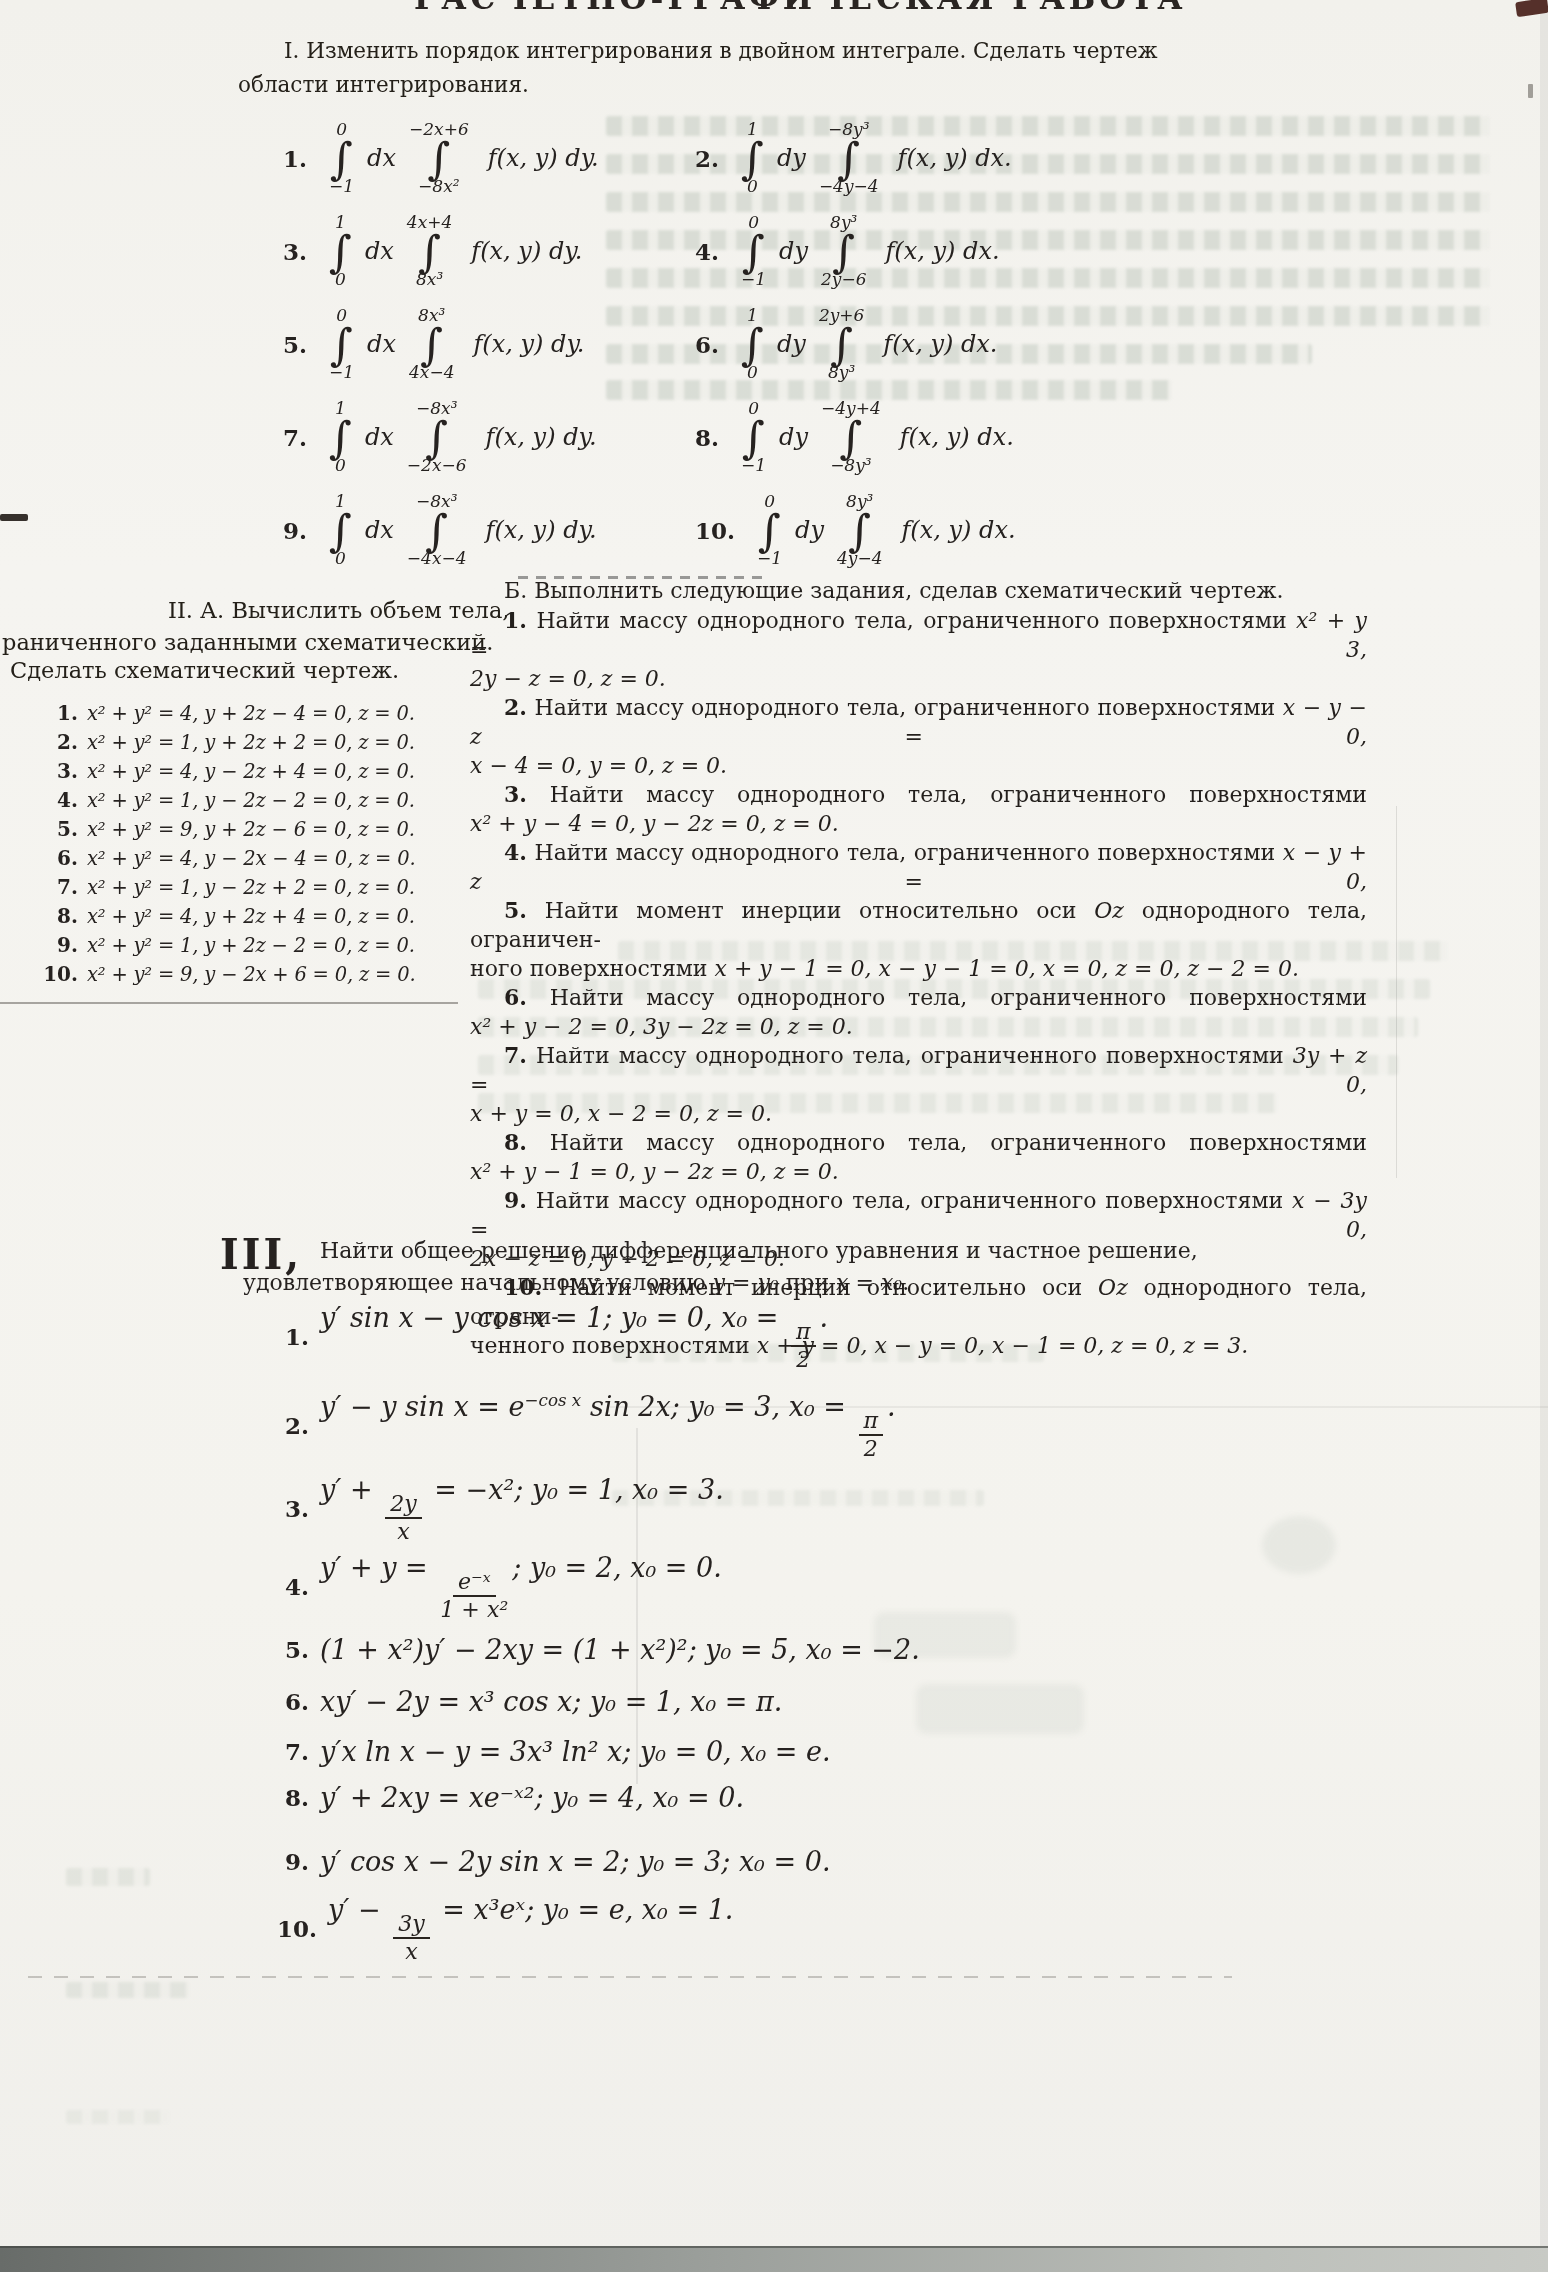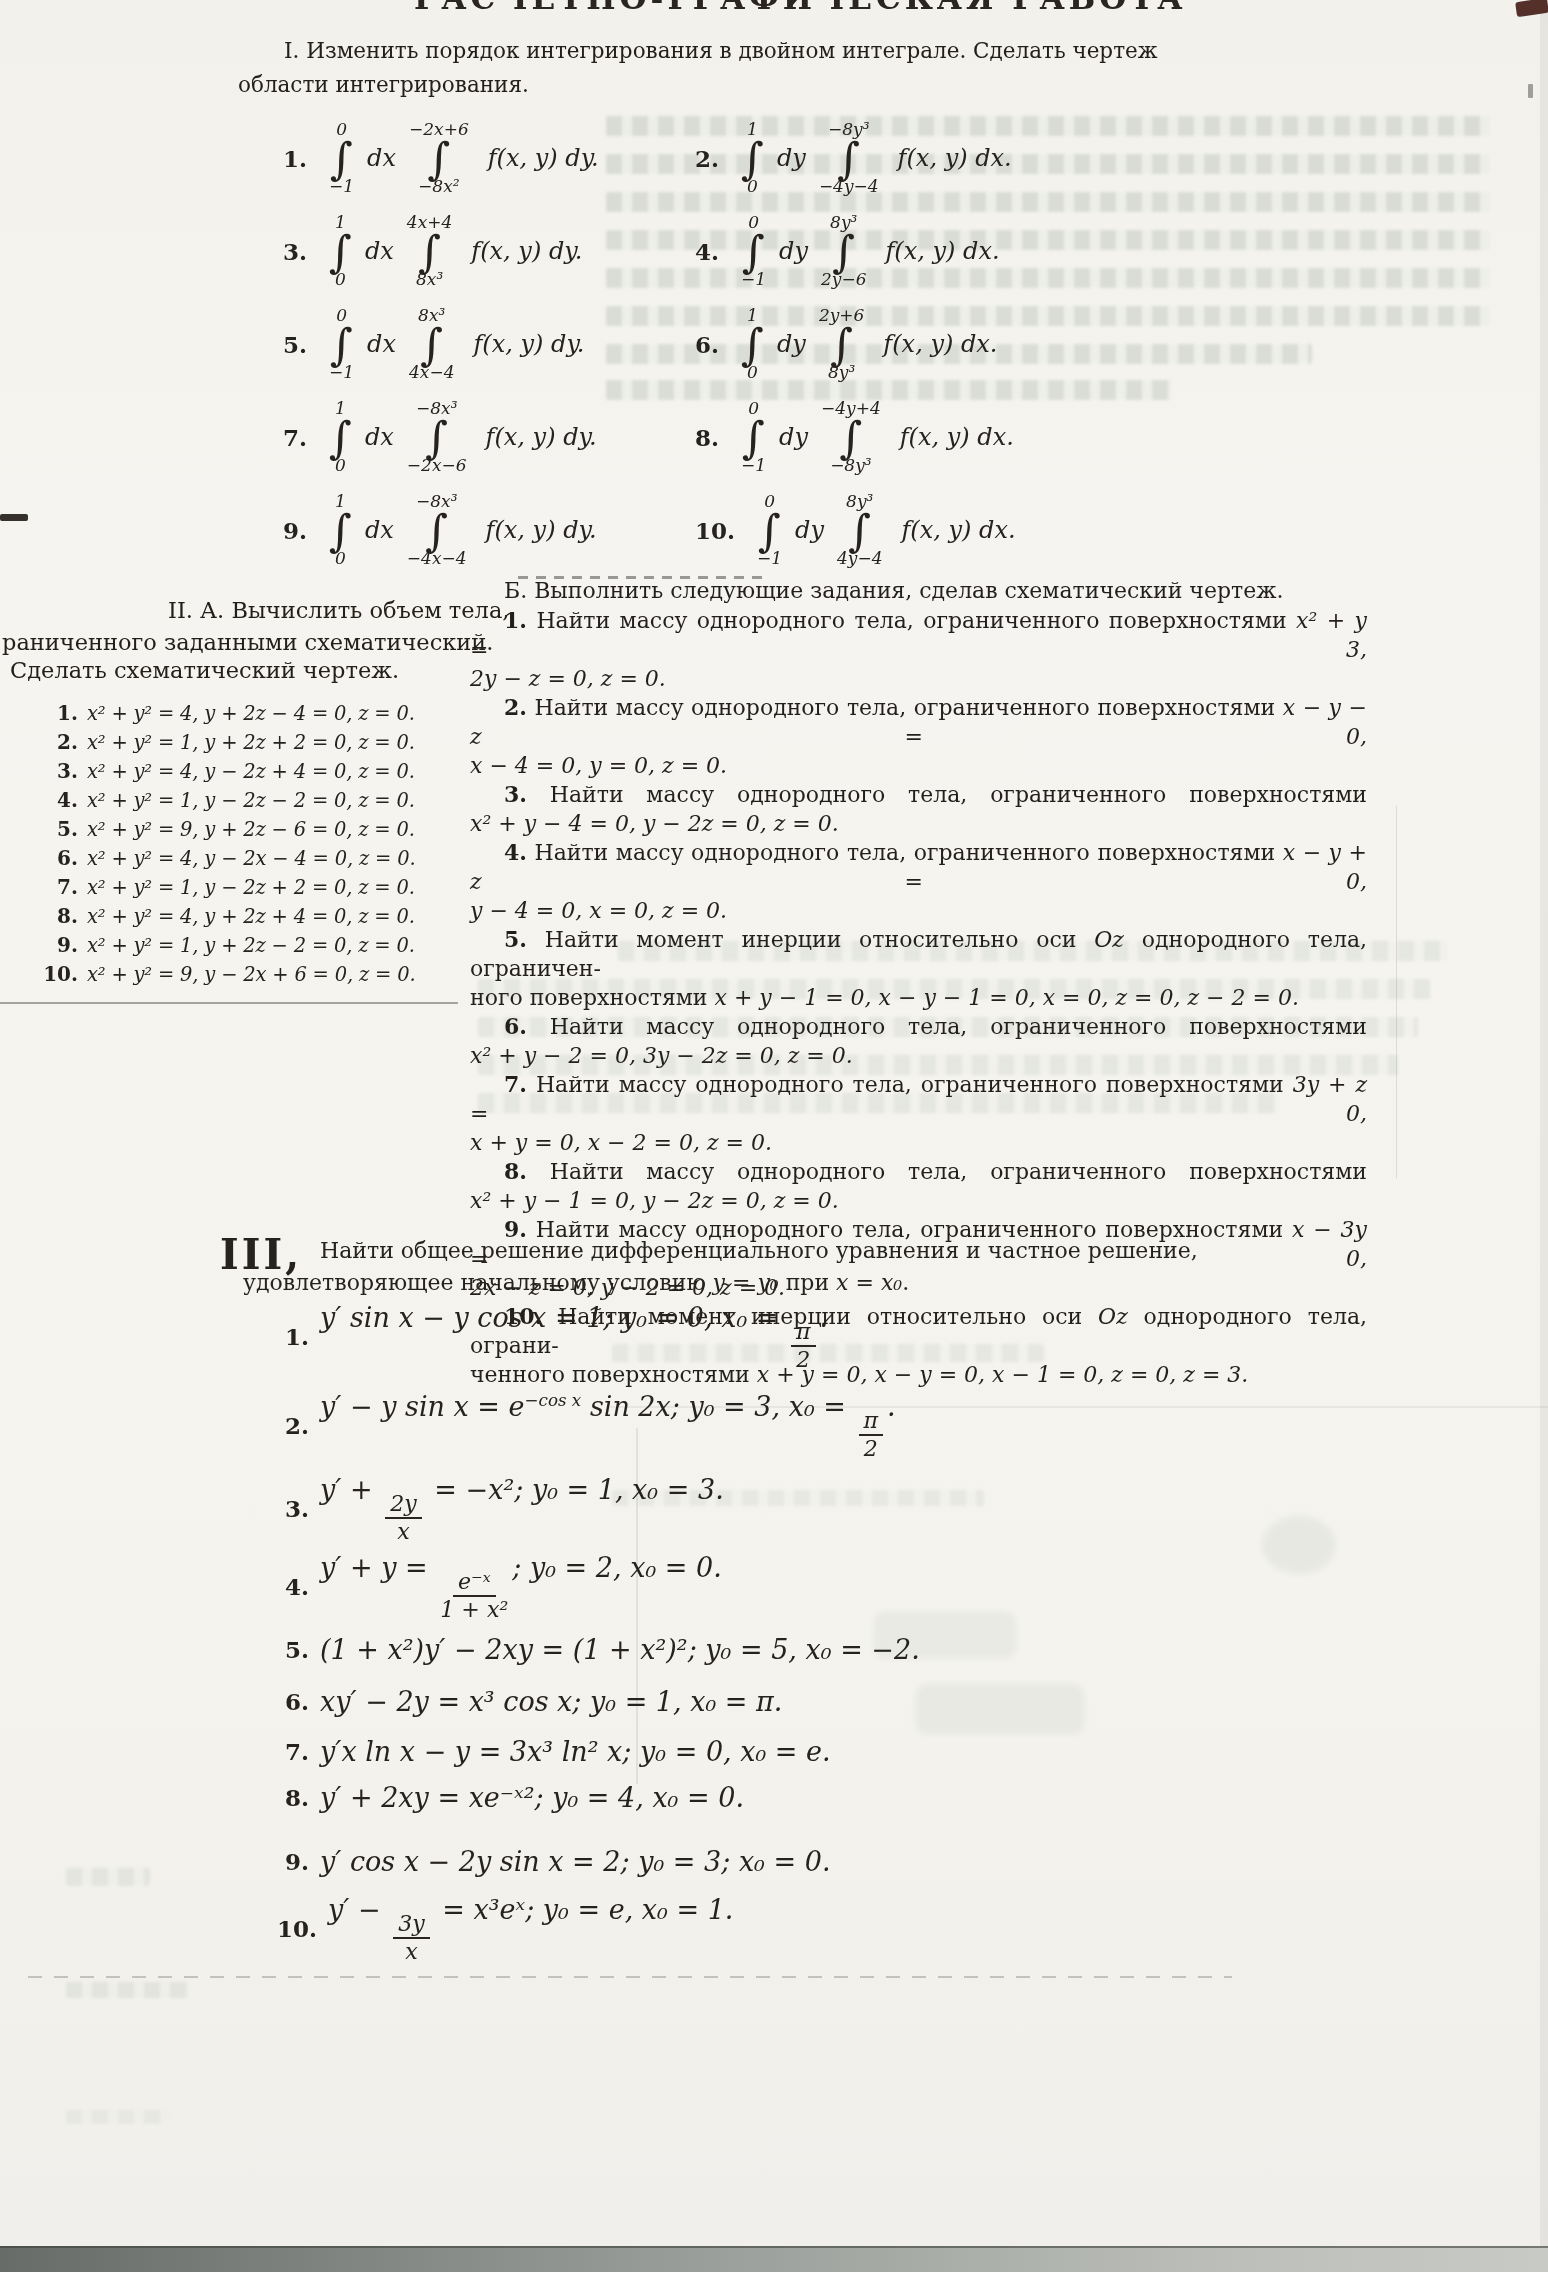--- a/index.html
+++ b/index.html
@@ -342,21 +342,20 @@
         <div class="bline" data-kind="first"><b>2.</b> Найти массу однородного тела, ограниченного поверхностями <i class="mv">x − y − z = 0,</i></div>
 
         <div class="bline" data-kind="rest"><i class="mv">x − 4 = 0, y = 0, z = 0.</i></div>
 
         <div class="bline" data-kind="first"><b>3.</b> Найти массу однородного тела, ограниченного поверхностями</div>
 
         <div class="bline" data-kind="rest"><i class="mv">x² + y − 4 = 0, y − 2z = 0, z = 0.</i></div>
 
         <div class="bline" data-kind="first"><b>4.</b> Найти массу однородного тела, ограниченного поверхностями <i class="mv">x − y + z = 0,</i></div>
 
-        <div class="bline" data-kind="rest"><i class="mv">y − 4 = 0, x = 0, z = 0.</i></div>
 
         <div class="bline" data-kind="first"><b>5.</b> Найти момент инерции относительно оси <i class="mv">Oz</i> однородного тела, ограничен-</div>
 
         <div class="bline" data-kind="rest">ного поверхностями <i class="mv">x + y − 1 = 0, x − y − 1 = 0, x = 0, z = 0, z − 2 = 0.</i></div>
 
         <div class="bline" data-kind="first"><b>6.</b> Найти массу однородного тела, ограниченного поверхностями</div>
 
         <div class="bline" data-kind="rest"><i class="mv">x² + y − 2 = 0, 3y − 2z = 0, z = 0.</i></div>
 
         <div class="bline" data-kind="first"><b>7.</b> Найти массу однородного тела, ограниченного поверхностями <i class="mv">3y + z = 0,</i></div>

